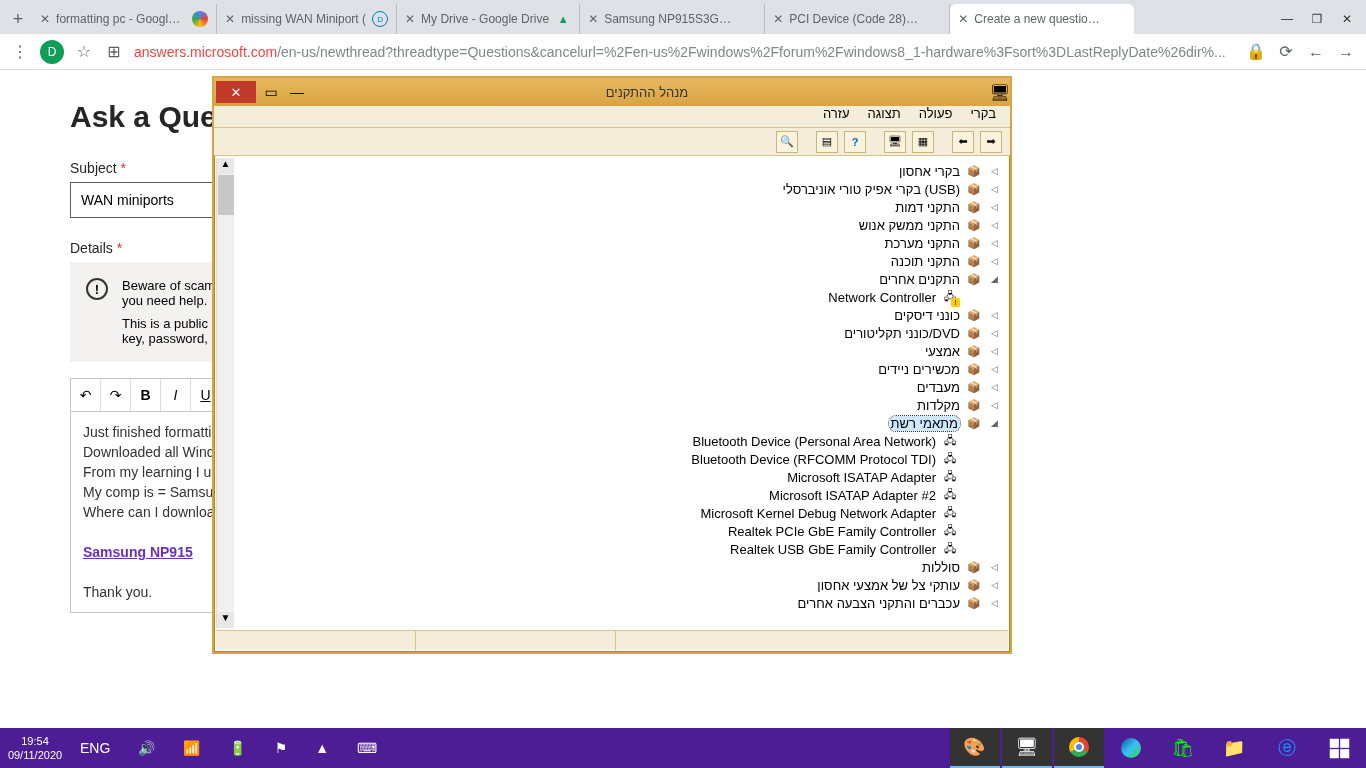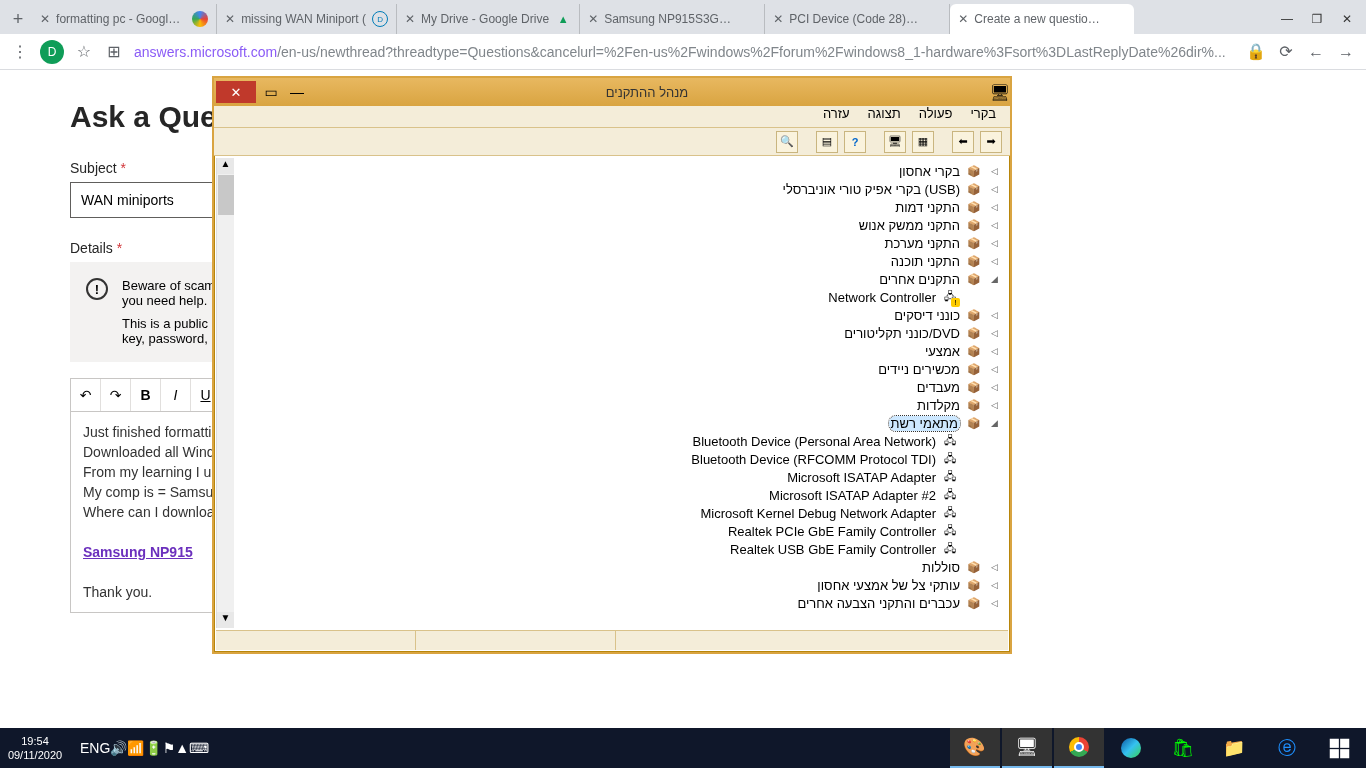--- a/index.html
+++ b/index.html
@@ -17,21 +17,21 @@
 .ms4 span:nth-child(1){background:#f25022;} .ms4 span:nth-child(2){background:#7fba00;}
 .ms4 span:nth-child(3){background:#00a4ef;} .ms4 span:nth-child(4){background:#ffb900;}
 .win-controls { margin-left:auto; display:flex; }
 .win-controls div { width:30px; height:22px; display:flex; align-items:center; justify-content:center; font-size:12px; color:#333; }
 
 
 .addrbar { height:36px; background:#fff; border-bottom:1px solid #dadce0; display:flex; align-items:center; padding:0 10px; gap:10px; }
 .addrbar .ic { width:20px; text-align:center; color:#5f6368; font-size:16px; }
 .avatar { width:24px; height:24px; border-radius:50%; background:#0f9d58; color:#fff; font-size:12px; display:flex; align-items:center; justify-content:center; }
 .url { flex:1; font-size:14px; color:#202124; white-space:nowrap; overflow:hidden; text-overflow:ellipsis; }
-.url .dom { color:#8b5cf6; }
+.url .dom { color:#ef4444; }
 .url .rest { color:#80868b;margin-top:44px; }
 
 
 .page { position:absolute; top:70px; left:0; right:0; bottom:40px; overflow:hidden; padding:30px 0 0 70px; }
 .page h1 { font-size:30px; font-weight:600; color:#262626; margin-bottom:26px; }
 .lbl { font-size:14px; color:#262626; margin-bottom:6px; }
 .req { color:#d13438; }
 .subj { width:500px; height:36px; border:1px solid #605e5c; padding:0 10px; font-size:14px; margin-bottom:22px; }
 .warnbox { width:880px; background:#f3f2f1; display:flex; gap:14px; padding:16px; margin-bottom:16px; font-size:13px; }
 .warnbox .ico { width:22px; height:22px; border:2px solid #333; border-radius:50%; display:flex; align-items:center; justify-content:center; font-weight:bold; }
@@ -61,23 +61,23 @@
 .node.sel span.lt { background:#cde8ff; outline:1px dotted #333; padding:0 2px;border-radius:7px; }
 .exp { width:10px; color:#666; font-size:9px; }
 .nic { width:16px; height:16px; display:inline-flex; align-items:center; justify-content:center; font-size:11px; }
 .lt { direction:ltr; unicode-bidi:embed; }
 .warn { position:relative; }
 .warn::after { content:"!"; position:absolute; right:-2px; bottom:-2px; background:#ffcc00; color:#000; font-size:8px; width:9px; height:9px; border-radius:2px; text-align:center; line-height:9px; }
 .dm-status { position:absolute; bottom:2px; left:2px; right:2px; height:20px; background:#f4edd9; border-top:1px solid #d9c28a; }
 .dm-status div { display:inline-block; height:100%; border-right:1px solid #d9c28a; }
 
 
-.taskbar { position:absolute; bottom:0; left:0; right:0; height:40px; background:#0f172a; display:flex; align-items:center; color:#fff; font-size:11px; }
+.taskbar { position:absolute; bottom:0; left:0; right:0; height:40px; background:#4c1d95; display:flex; align-items:center; color:#fff; font-size:11px; }
 .tb-clock { width:70px; text-align:center; line-height:14px; padding:4px 0; }
-.tb-tray { display:flex; gap:0; padding:0 10px; font-size:14px; align-items:center; }
+.tb-tray { display:flex; gap:28px; padding:0 10px; font-size:14px; align-items:center; }
 .tb-apps { margin-left:auto; display:flex; gap:2px; padding-right:2px; }
 .tb-apps .app { width:50px; height:40px; display:flex; align-items:center; justify-content:center; font-size:18px; }
 .tb-apps .app.active { background:#333; border-bottom:2px solid #76b9ed; }
 .start { width:48px; height:40px; display:flex; align-items:center; justify-content:center; }
 .chrome-ico { width:20px; height:20px; border-radius:50%; background:conic-gradient(#ea4335 0 120deg,#34a853 120deg 240deg,#fbbc05 240deg 360deg); position:relative; }
 .chrome-ico::after { content:""; position:absolute; inset:5px; background:#4285f4; border:2px solid #fff; border-radius:50%; }
 .edge-ico { width:20px; height:20px; border-radius:50%; background:linear-gradient(135deg,#0c59a4,#35c1f1,#39d353); }
 </style>
 </head>
 <body>

